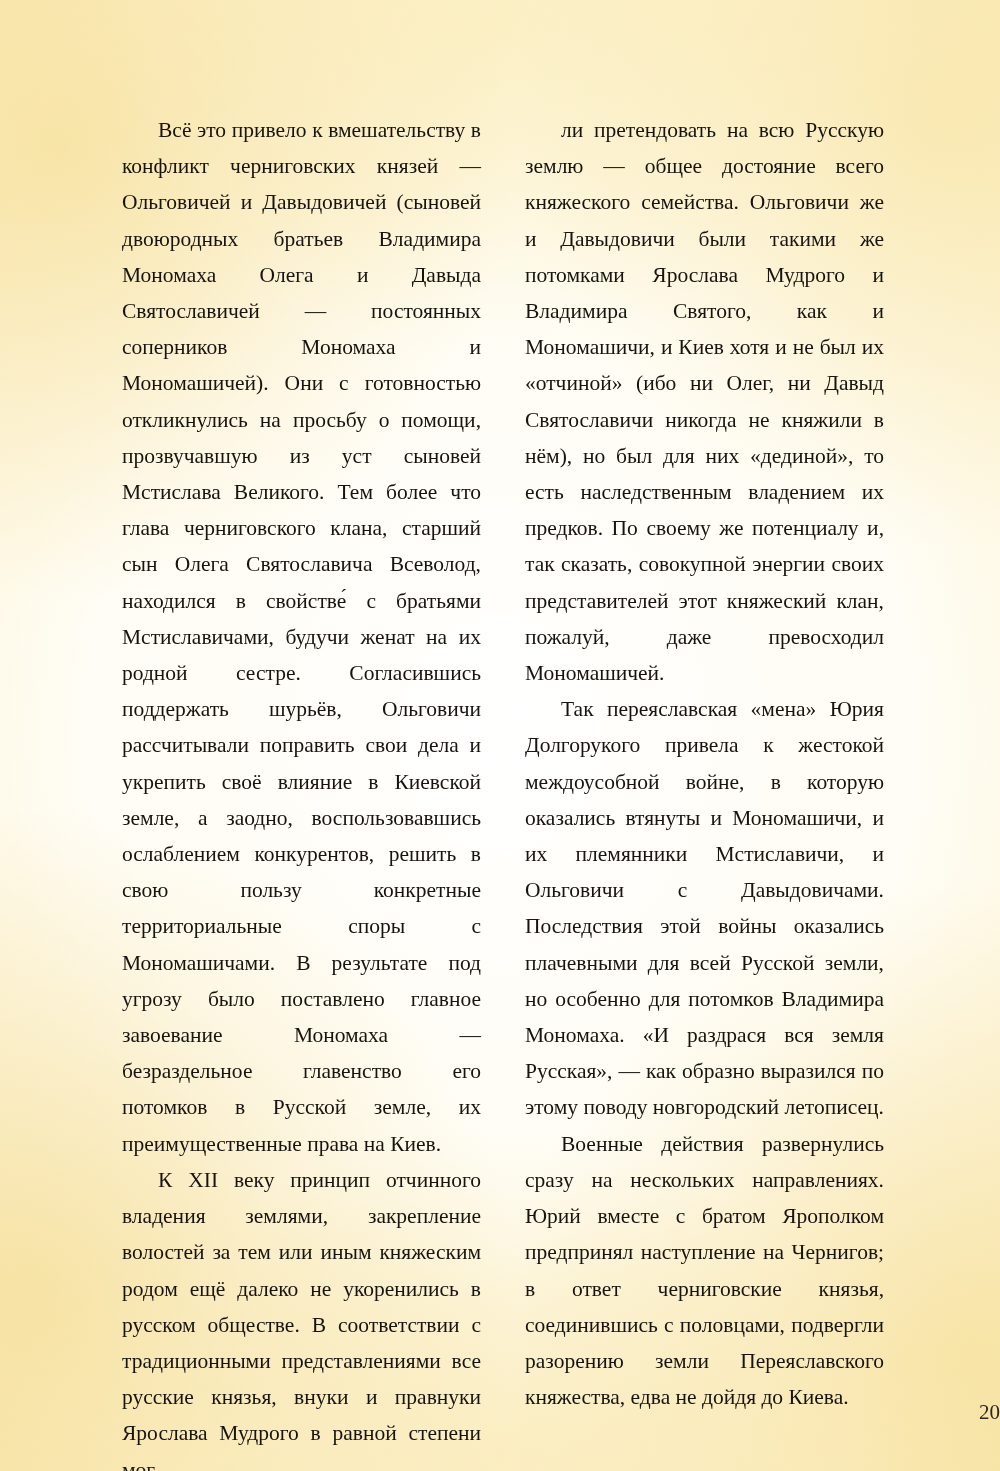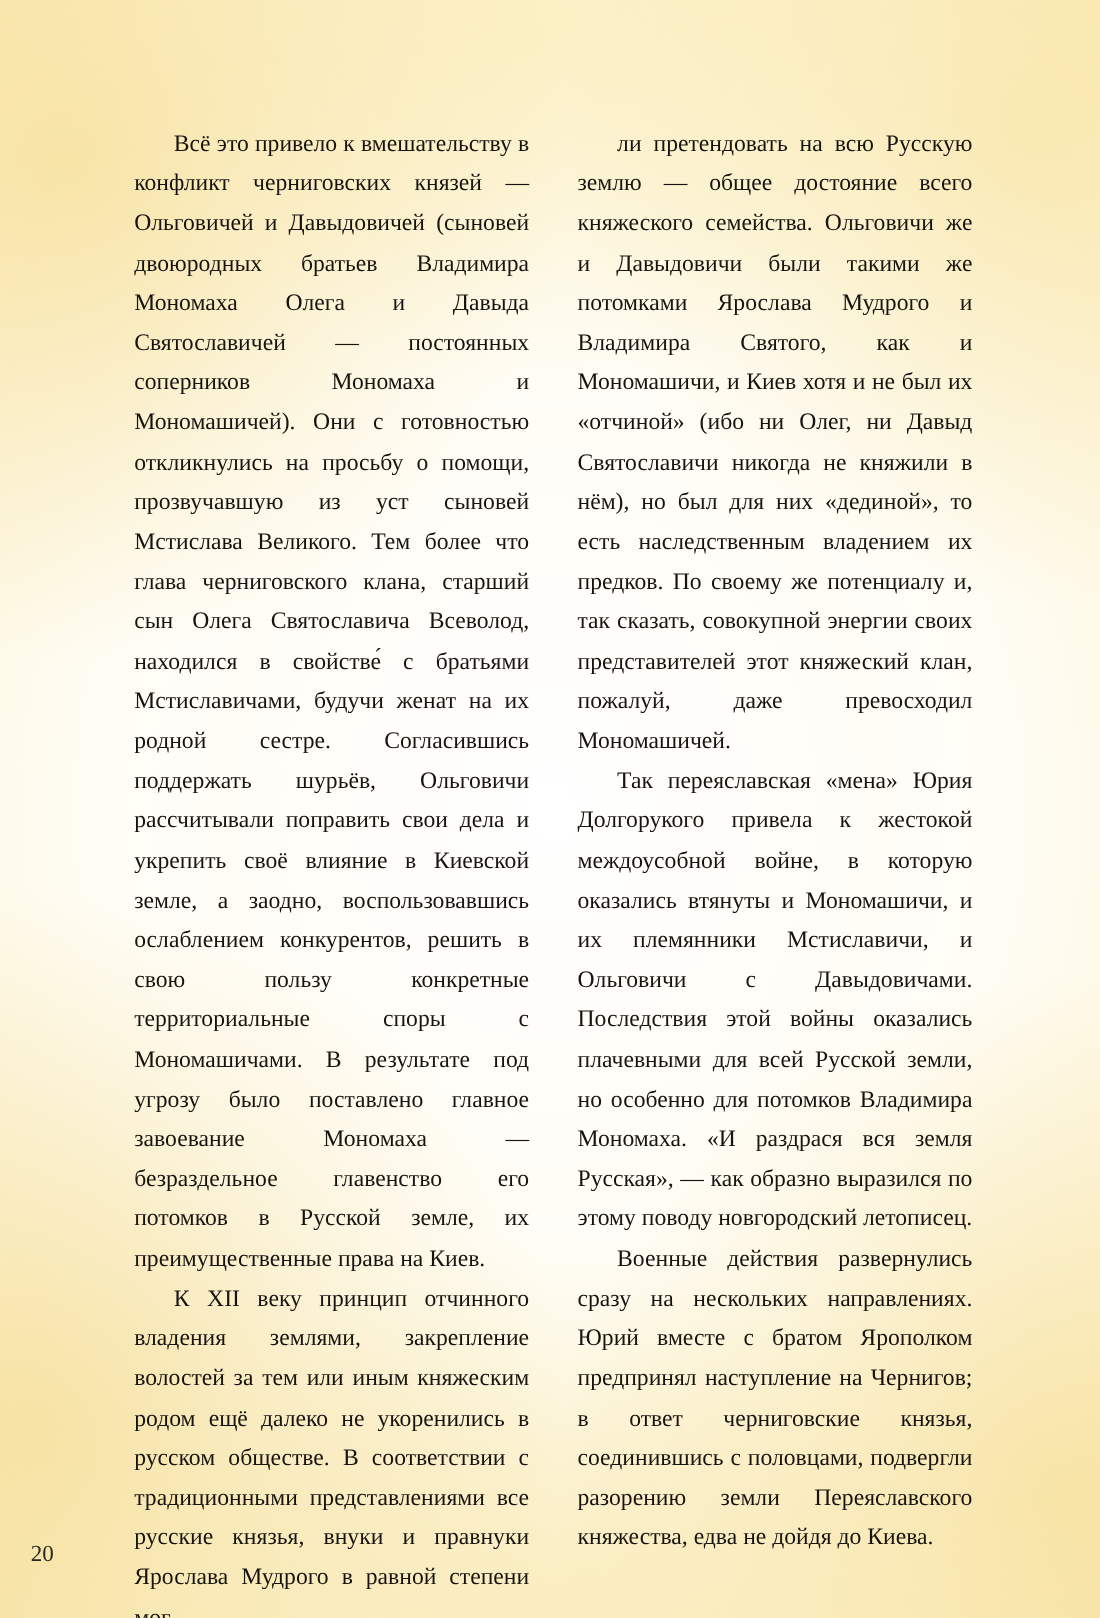--- a/index.html
+++ b/index.html
@@ -56,21 +56,21 @@
   .column p {
     margin: 0;
     text-indent: 36px;
     font-family: Liberation Serif, serif;
   }
   .page-number {
     position: absolute;
     left: 0;
     right: 0;
     top: 1400px;
-    text-align: left;
+    text-align: right;
     font-family: "Liberation Serif", serif;
     font-size: 21px;
     color: #2b2721;
     padding-left: 28px;
   }
 </style>
 </head>
 <body>
 
 <div class="page">

